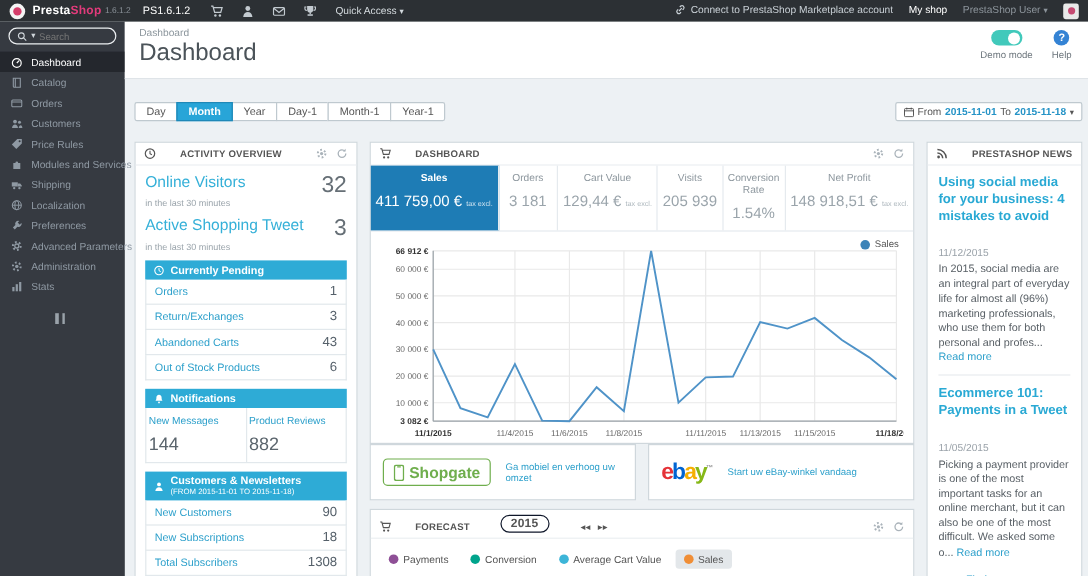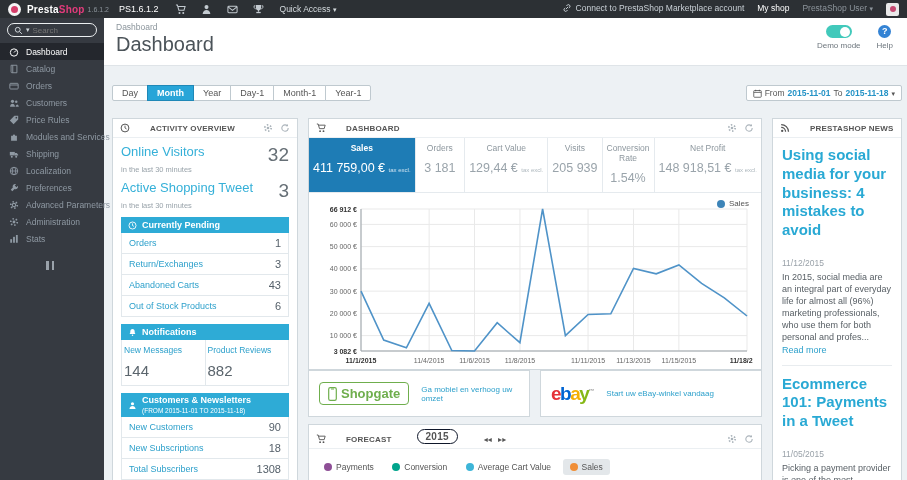--- a/index.html
+++ b/index.html
@@ -123,21 +123,21 @@
     font-weight:bold;color:#555;margin-left:5px;cursor:pointer}
   .ff-arrows{display:flex;gap:6px;margin-left:6px;color:#555;font-size:8px}
   .ff-arrows span{cursor:pointer}
   .fc-body{padding:8px}
   .pill{display:inline-flex;align-items:center;gap:4px;font-size:8.5px;color:#555;
     padding:3px 7px;border-radius:3px;cursor:pointer}
   .pill.active{background:#e3e7ea}
   .pill i{width:8px;height:8px;border-radius:50%;display:inline-block}
   
   .news-body{padding:8px 9px}
-  .art-title{font-size:15px;font-weight:bold;color:#29a9d4;line-height:1.25;cursor:pointer}
+  .art-title{font-size:11px;font-weight:bold;color:#29a9d4;line-height:1.25;cursor:pointer}
   .art-date{font-size:8.5px;color:#9aa2a9;margin:18px 0 3px}
   .art-text{font-size:9px;color:#596066;line-height:1.35}
   .read-more{color:#2da0cb;cursor:pointer}
   .art-sep{border:none;border-top:1px solid #e8ecef;margin:9px 0}
   .find-more{display:block;text-align:center;font-size:9px;color:#2da0cb;margin-top:12px;cursor:pointer}
   .tips{margin-top:8px}
 </style>
 </head>
 <body>
 

